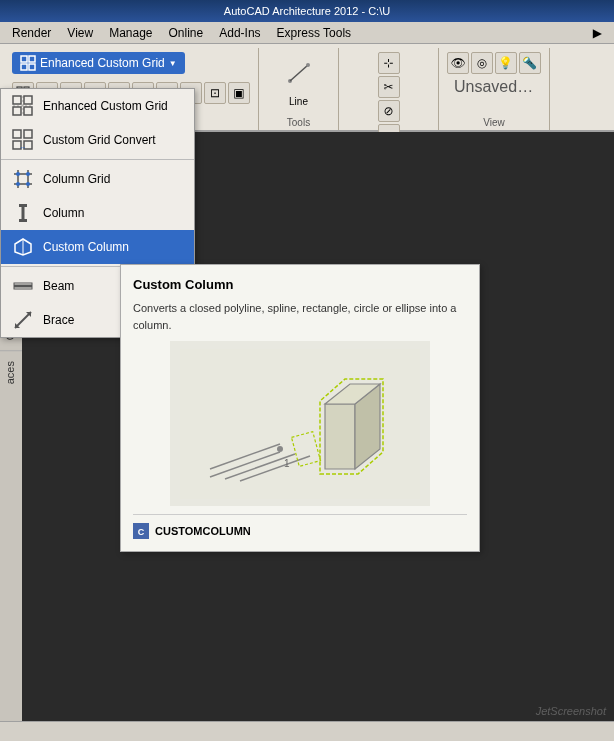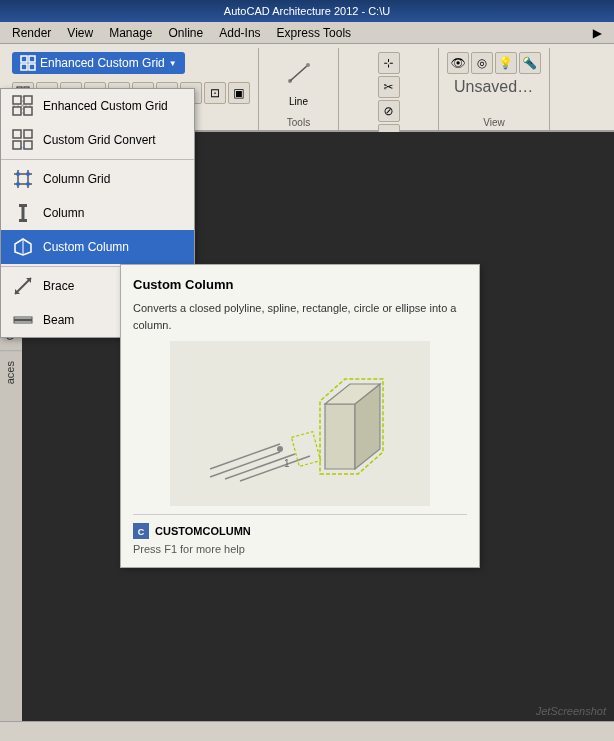--- a/index.html
+++ b/index.html
@@ -447,36 +447,36 @@
       </svg>
     </div>
     <span>Custom Column</span>
   </div>
 
   <div class="dropdown-separator"></div>
 
   <div class="dropdown-item">
     <div class="dropdown-item-icon">
       <svg width="22" height="22" viewBox="0 0 22 22">
+        <line x1="2" y1="11" x2="20" y2="11" stroke="#555" stroke-width="3"></line>
+        <rect x="2" y="8" width="18" height="6" fill="none" stroke="#555" stroke-width="1"></rect>
+      </svg>
+    </div>
+    <span>Beam</span>
+  </div>
+
+  <div class="dropdown-item">
+    <div class="dropdown-item-icon">
+      <svg width="22" height="22" viewBox="0 0 22 22">
         <line x1="3" y1="19" x2="19" y2="3" stroke="#555" stroke-width="2"></line>
         <polygon points="3,19 8,19 3,14" fill="#555"></polygon>
         <polygon points="19,3 14,3 19,8" fill="#555"></polygon>
       </svg>
     </div>
     <span>Brace</span>
-  </div>
-
-  <div class="dropdown-item">
-    <div class="dropdown-item-icon">
-      <svg width="22" height="22" viewBox="0 0 22 22">
-        <line x1="2" y1="11" x2="20" y2="11" stroke="#555" stroke-width="3"></line>
-        <rect x="2" y="8" width="18" height="6" fill="none" stroke="#555" stroke-width="1"></rect>
-      </svg>
-    </div>
-    <span>Beam</span>
   </div>
 </div>
 
 <div class="tooltip-panel">
   <div class="tooltip-title">Custom Column</div>
   <div class="tooltip-desc">Converts a closed polyline, spline, rectangle, circle or ellipse into a column.</div>
 
   <div class="tooltip-image">
     <svg width="240" height="150" viewBox="0 0 240 150">
 
@@ -513,21 +513,20 @@
 
   <div class="tooltip-footer">
     <div class="tooltip-footer-icon">
       <svg width="16" height="16" viewBox="0 0 16 16">
         <rect width="16" height="16" fill="#4466aa"></rect>
         <text x="8" y="12" font-size="9" fill="white" text-anchor="middle" font-weight="bold">C</text>
       </svg>
     </div>
     <span class="tooltip-cmd"> CUSTOMCOLUMN</span>
   </div>
-  <div class="tooltip-help">Press F1 for more help</div>
 </div>
 
 <div class="left-panel">
   <div class="left-tab">Doors</div>
   <div class="left-tab">Windows</div>
   <div class="left-tab">Corner Windows</div>
   <div class="left-tab">aces</div>
 </div>
 
 <div class="drawing-area">

